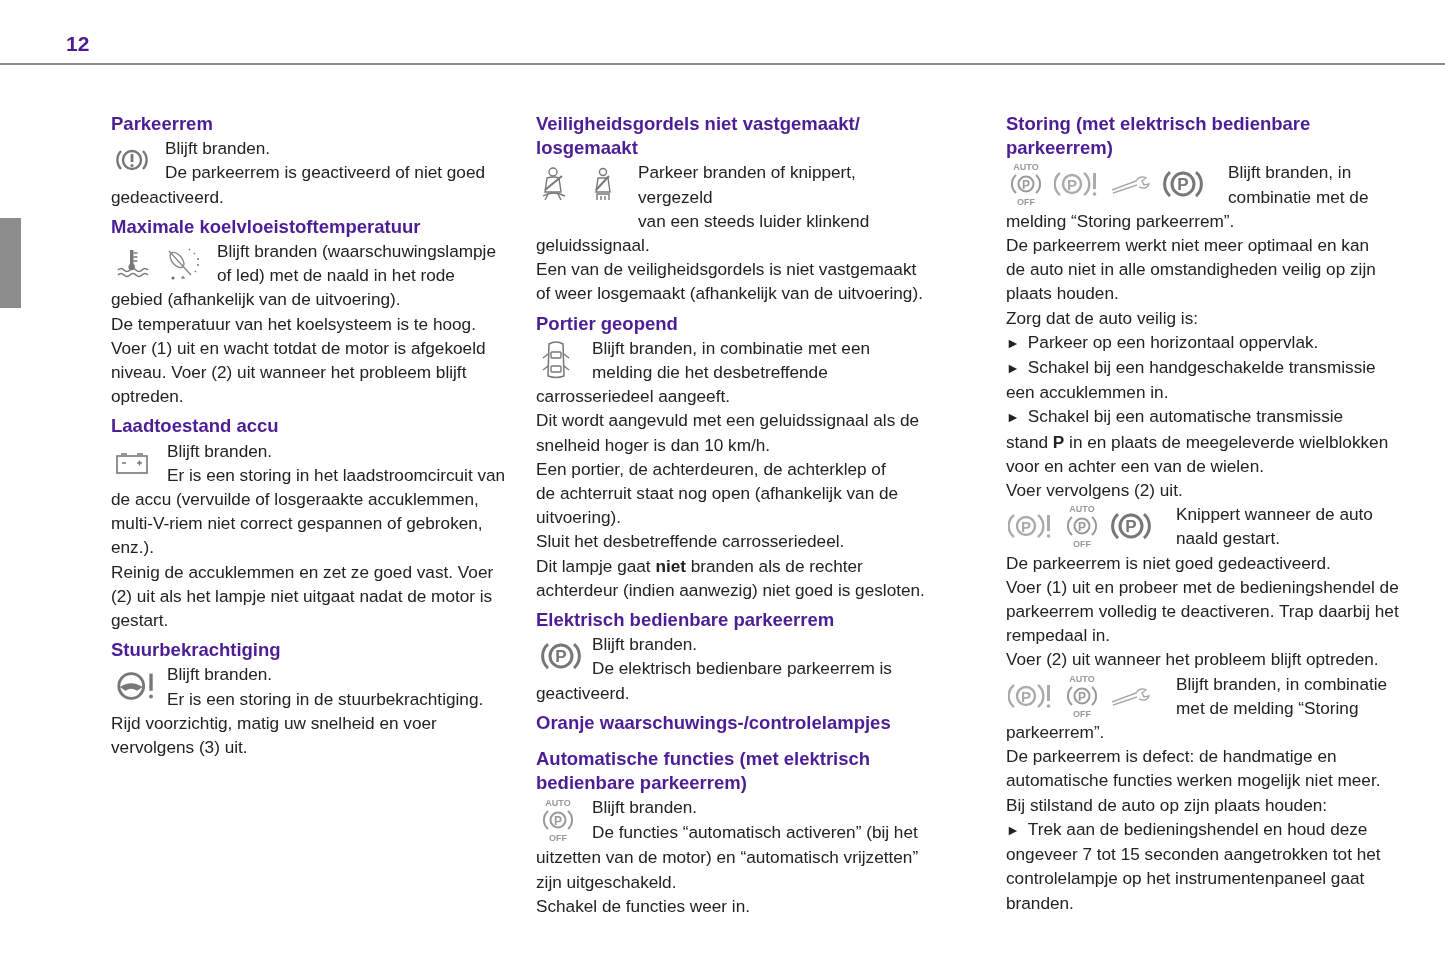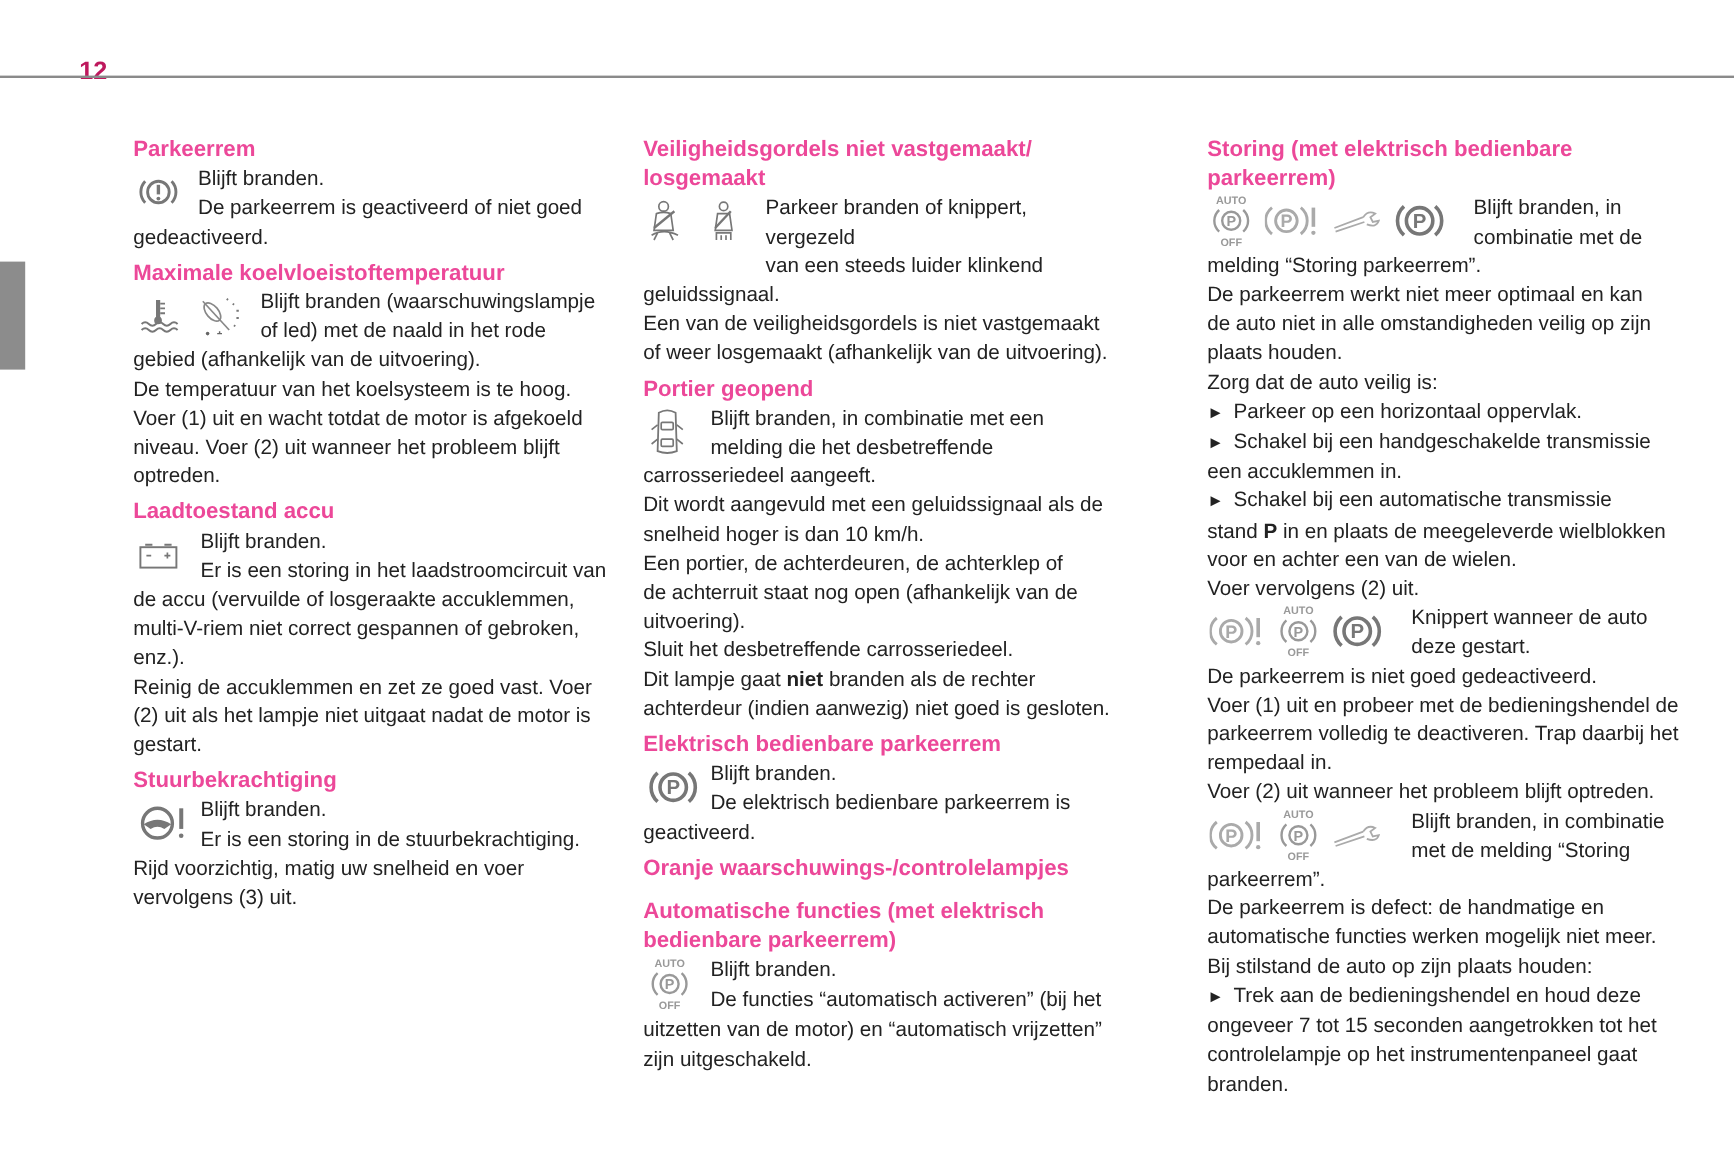--- a/index.html
+++ b/index.html
@@ -1,25 +1,25 @@
 <!DOCTYPE html>
 <html><head>
 <meta charset="utf-8">
 <style>
   html, body { margin:0; padding:0; background:#ffffff; }
   body { width:1445px; height:964px; position:relative; overflow:hidden;
          font-family:"Liberation Sans", sans-serif; color:#222222; }
-  .page-number { position:absolute; left:66px; top:48px; font-size:21px; font-weight:bold; color:#be185d; }
+  .page-number { position:absolute; left:66px; top:32px; font-size:21px; font-weight:bold; color:#4c1d95; }
   .header-rule { position:absolute; left:0; top:63px; width:1445px; height:2px; background:#8a8a8a; }
   .side-tab { position:absolute; left:0; top:218px; width:21px; height:90px; background:#8c8c8c; }
   .col { position:absolute; top:112px; width:400px; font-size:17.2px; line-height:24.2px; }
   .col1 { left:111px; width:402px; }
   .col2 { left:536px; width:396px; }
   .col3 { left:1006px; width:400px; }
-  h3 { font-size:18.5px; font-weight:bold; margin:0; line-height:24.2px; color:#ec4899; }
+  h3 { font-size:18.5px; font-weight:bold; margin:0; line-height:24.2px; color:#4c1d95; }
   h3.gap { margin-top:6px; }
   h3.gap2 { margin-top:12px; }
   p { margin:0; }
   .iconrow { display:flex; align-items:flex-start; }
   .icons { display:flex; align-items:center; gap:12px; height:48px; padding:0 10px 0 4px; flex-shrink:0; color:#777; }
   .icons svg { display:block; }
   .icontext p { margin:0; }
   .bullet::before { content:"\25BA"; font-size:14px; margin-right:8px; }
   b { font-weight:bold; }
 </style>
@@ -200,20 +200,21 @@
         <text x="18" y="44" text-anchor="middle" font-family="Liberation Sans, sans-serif" font-weight="bold" font-size="9" fill="#999">OFF</text>
       </svg>
     </div>
     <div class="icontext">
       <p>Blijft branden.</p>
       <p>De functies “automatisch activeren” (bij het</p>
     </div>
   </div>
   <p>uitzetten van de motor) en “automatisch vrijzetten”</p>
   <p>zijn uitgeschakeld.</p>
+  <p>Schakel de functies weer in.</p>
 </div>
 
 <div class="col col3">
   <h3>Storing (met elektrisch bedienbare</h3>
   <h3>parkeerrem)</h3>
   <div class="iconrow">
     <div class="icons" style="width:210px;gap:10px;padding-left:2px;">
       <svg width="36" height="46" viewBox="0 0 36 46">
         <text x="18" y="9" text-anchor="middle" font-family="Liberation Sans, sans-serif" font-weight="bold" font-size="9" fill="#999">AUTO</text>
         <circle cx="18" cy="23" r="7.5" fill="none" stroke="#999" stroke-width="2"></circle>
@@ -272,21 +273,21 @@
         <text x="18" y="44" text-anchor="middle" font-family="Liberation Sans, sans-serif" font-weight="bold" font-size="9" fill="#999">OFF</text>
       </svg>
       <svg width="42" height="34" viewBox="0 0 42 34">
         <circle cx="21" cy="17" r="11" fill="none" stroke="#777" stroke-width="3"></circle>
         <path d="M8 5 A16 16 0 0 0 8 29 M34 5 A16 16 0 0 1 34 29" fill="none" stroke="#777" stroke-width="3"></path>
         <text x="21" y="23" text-anchor="middle" font-family="Liberation Sans, sans-serif" font-weight="bold" font-size="17" fill="#777">P</text>
       </svg>
     </div>
     <div class="icontext">
       <p>Knippert wanneer de auto</p>
-      <p>deze gestart.</p>
+      <p>naald gestart.</p>
     </div>
   </div>
   <p>De parkeerrem is niet goed gedeactiveerd.</p>
   <p>Voer (1) uit en probeer met de bedieningshendel de</p>
   <p>parkeerrem volledig te deactiveren. Trap daarbij het</p>
   <p>rempedaal in.</p>
   <p>Voer (2) uit wanneer het probleem blijft optreden.</p>
 
   <div class="iconrow">
     <div class="icons" style="width:158px;gap:10px;padding-left:2px;">

